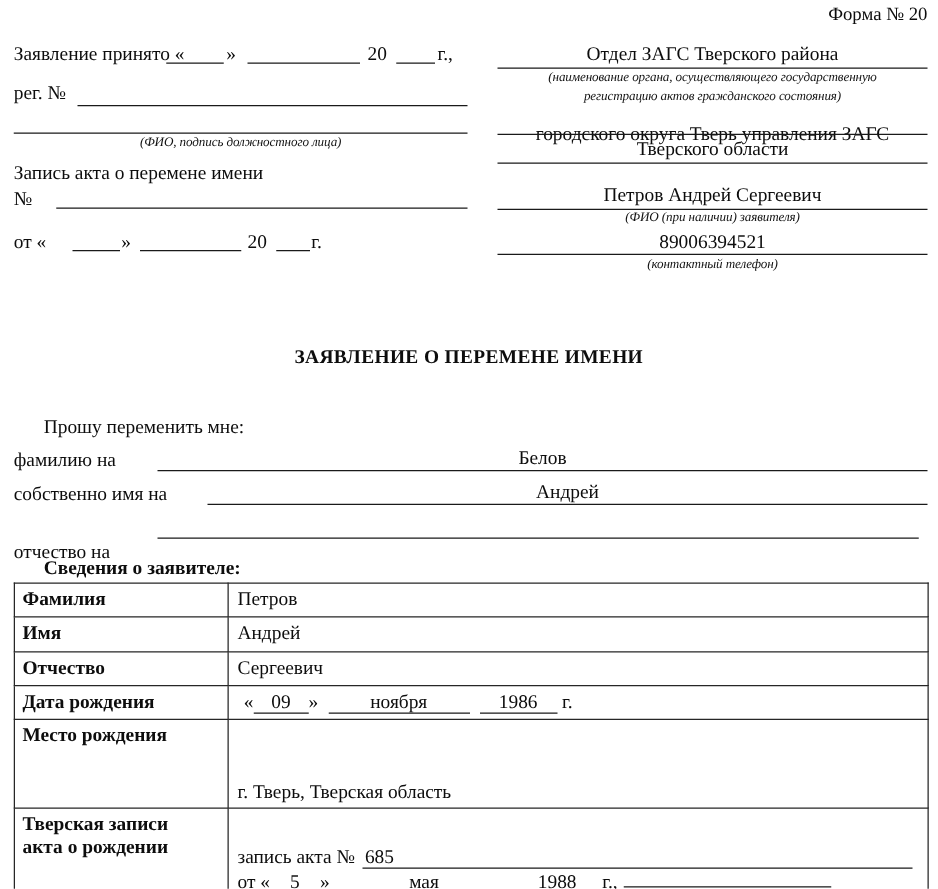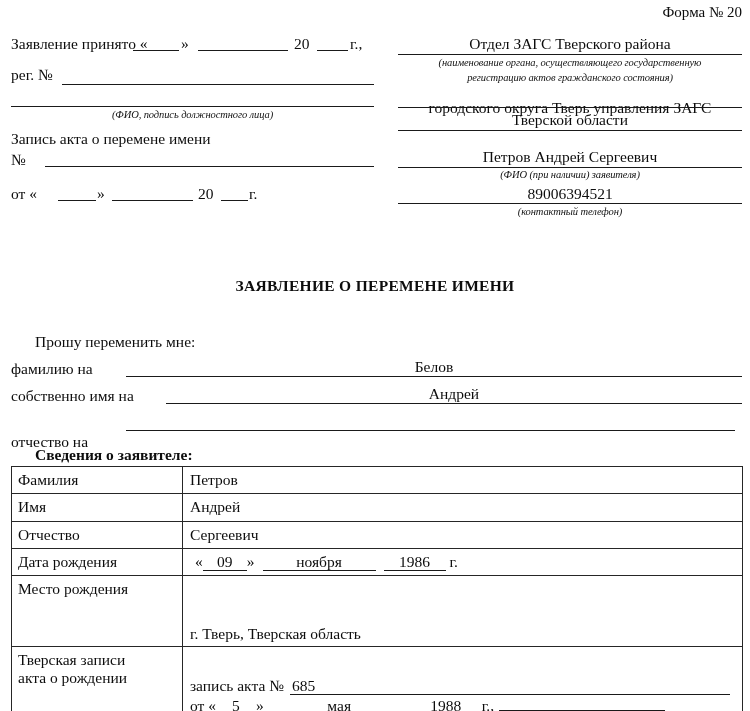--- a/index.html
+++ b/index.html
@@ -80,21 +80,21 @@
     table-layout: fixed;
   }
   #applicant-table td {
     border: 1.3px solid #262626;
     padding: 0;
     vertical-align: top;
     font-size: 15.5px;
   }
   #applicant-table td.lbl {
     width: 171px;
-    font-weight: normal;
+    font-weight: bold;
     padding: 4px 0 4px 6px;
     line-height: 1.18;
   }
   #applicant-table td.val {
     padding: 4px 0 0 7px;
     position: relative;
   }
 
   .fillline {
     display: inline-block;
@@ -144,21 +144,21 @@
   <div class="txt" style="left:249px; top:186px;">г.</div>
 
   <div class="ctr" style="left:398px; top:36px; width:344px;">Отдел ЗАГС Тверского района</div>
   <div class="rule" style="left:398px; top:54px; width:344px;"></div>
   <div class="it abs" style="left:398px; top:57px; width:344px;">(наименование органа, осуществляющего государственную</div>
   <div class="it abs" style="left:398px; top:72px; width:344px;">регистрацию актов гражданского состояния)</div>
 
   <div class="ctr" style="left:398px; top:100px; width:344px;">городского округа Тверь управления ЗАГС</div>
   <div class="rule" style="left:398px; top:107px; width:344px;"></div>
 
-  <div class="ctr" style="left:398px; top:112px; width:344px;">Тверской области</div>
+  <div class="ctr" style="left:398px; top:112px; width:344px;">Тверского области</div>
   <div class="rule" style="left:398px; top:130px; width:344px;"></div>
 
   <div class="ctr" style="left:398px; top:149px; width:344px;">Петров Андрей Сергеевич</div>
   <div class="rule" style="left:398px; top:167px; width:344px;"></div>
   <div class="it abs" style="left:398px; top:169px; width:344px;">(ФИО (при наличии) заявителя)</div>
 
   <div class="ctr" style="left:398px; top:186px; width:344px;">89006394521</div>
   <div class="rule" style="left:398px; top:203px; width:344px;"></div>
   <div class="it abs" style="left:398px; top:206px; width:344px;">(контактный телефон)</div>
 

